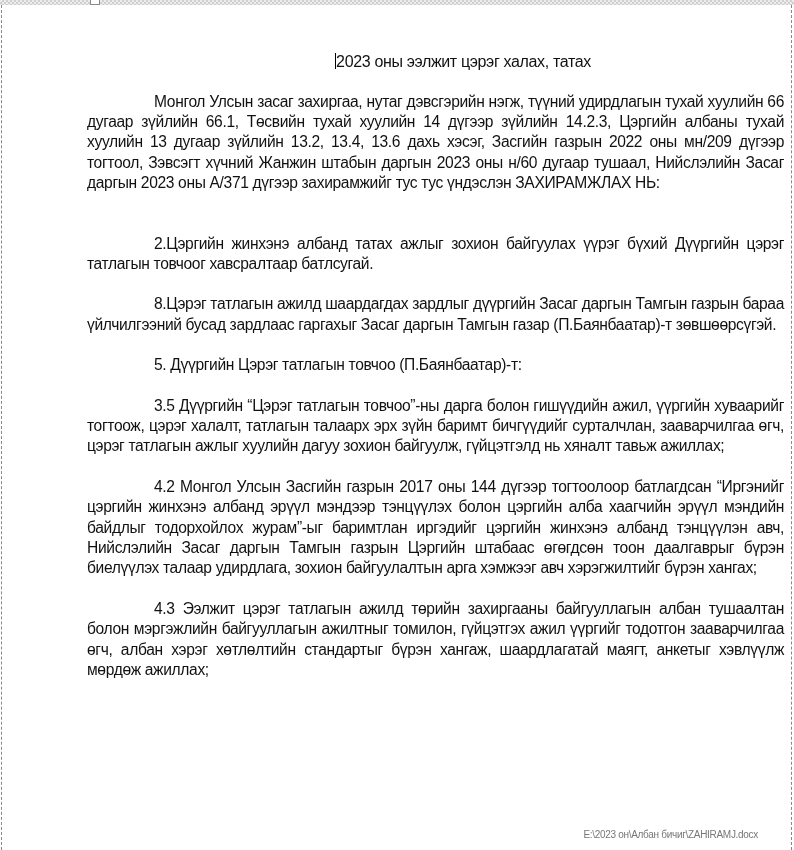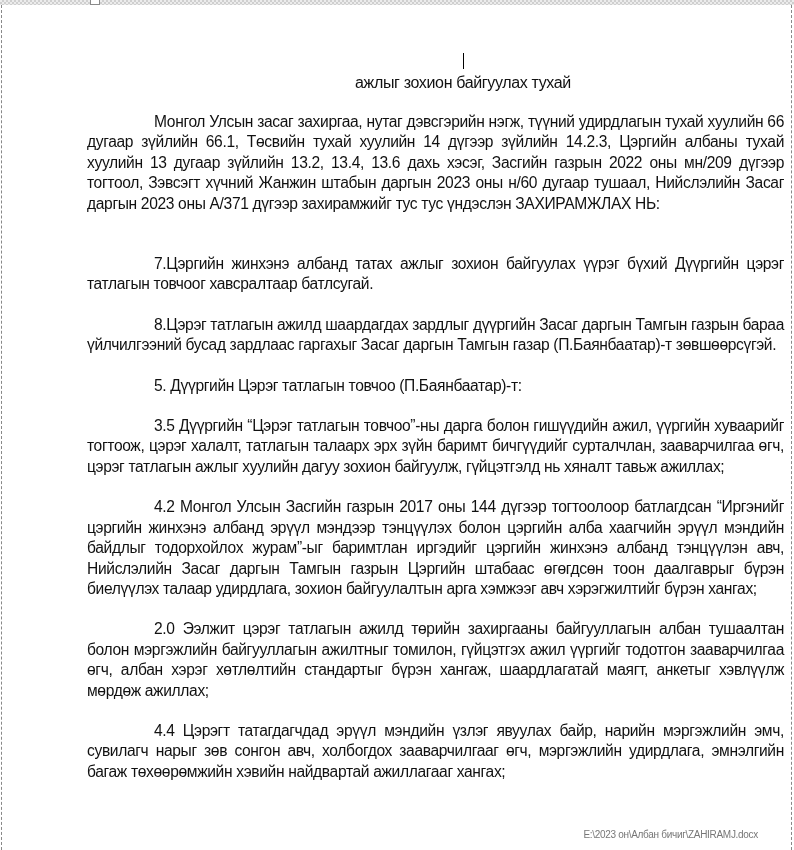--- a/index.html
+++ b/index.html
@@ -44,35 +44,33 @@
 </head>
 <body>
 
 <div class="top-strip"></div>
 <div class="page-handle"></div>
 <div class="left-border"></div>
 <div class="right-border"></div>
 
 <div class="doc">
   <div class="title">
-    <div><span class="cursor"></span></div>
-    <div>ажлыг зохион байгуулах тухай</div>
+    <div><span class="cursor"></span><span>2023 оны ээлжит цэрэг халах, татах</span></div>
   </div>
   <div class="sp-title"></div>
   <p class="para">Монгол Улсын засаг захиргаа, нутаг дэвсгэрийн нэгж, түүний удирдлагын тухай хуулийн 66 дугаар зүйлийн 66.1, Төсвийн тухай хуулийн 14 дүгээр зүйлийн 14.2.3, Цэргийн албаны тухай хуулийн 13 дугаар зүйлийн 13.2, 13.4, 13.6 дахь хэсэг, Засгийн газрын 2022 оны мн/209 дүгээр тогтоол, Зэвсэгт хүчний Жанжин штабын даргын 2023 оны н/60 дугаар тушаал, Нийслэлийн Засаг даргын 2023 оны А/371 дүгээр захирамжийг тус тус үндэслэн ЗАХИРАМЖЛАХ НЬ:</p>
   <div class="sp"></div>
   <div class="sp"></div>
-  <p class="para">7.Цэргийн жинхэнэ албанд татах ажлыг зохион байгуулах үүрэг бүхий Дүүргийн цэрэг татлагын товчоог хавсралтаар батлсугай.</p>
+  <p class="para">2.Цэргийн жинхэнэ албанд татах ажлыг зохион байгуулах үүрэг бүхий Дүүргийн цэрэг татлагын товчоог хавсралтаар батлсугай.</p>
   <div class="sp"></div>
   <p class="para">8.Цэрэг татлагын ажилд шаардагдах зардлыг дүүргийн Засаг даргын Тамгын газрын бараа үйлчилгээний бусад зардлаас гаргахыг Засаг даргын Тамгын газар (П.Баянбаатар)-т зөвшөөрсүгэй.</p>
   <div class="sp"></div>
   <p class="para">5. Дүүргийн Цэрэг татлагын товчоо (П.Баянбаатар)-т:</p>
   <div class="sp"></div>
   <p class="para">3.5 Дүүргийн “Цэрэг татлагын товчоо”-ны дарга болон гишүүдийн ажил, үүргийн хуваарийг тогтоож, цэрэг халалт, татлагын талаарх эрх зүйн баримт бичгүүдийг сурталчлан, зааварчилгаа өгч, цэрэг татлагын ажлыг хуулийн дагуу зохион байгуулж, гүйцэтгэлд нь хяналт тавьж ажиллах;</p>
   <div class="sp"></div>
   <p class="para">4.2 Монгол Улсын Засгийн газрын 2017 оны 144 дүгээр тогтоолоор батлагдсан “Иргэнийг цэргийн жинхэнэ албанд эрүүл мэндээр тэнцүүлэх болон цэргийн алба хаагчийн эрүүл мэндийн байдлыг тодорхойлох журам”-ыг баримтлан иргэдийг цэргийн жинхэнэ албанд тэнцүүлэн авч, Нийслэлийн Засаг даргын Тамгын газрын Цэргийн штабаас өгөгдсөн тоон даалгаврыг бүрэн биелүүлэх талаар удирдлага, зохион байгуулалтын арга хэмжээг авч хэрэгжилтийг бүрэн хангах;</p>
   <div class="sp"></div>
-  <p class="para">2.0 Ээлжит цэрэг татлагын ажилд төрийн захиргааны байгууллагын албан тушаалтан болон мэргэжлийн байгууллагын ажилтныг томилон, гүйцэтгэх ажил үүргийг тодотгон зааварчилгаа өгч, албан хэрэг хөтлөлтийн стандартыг бүрэн хангаж, шаардлагатай маягт, анкетыг хэвлүүлж мөрдөж ажиллах;</p>
+  <p class="para">4.3 Ээлжит цэрэг татлагын ажилд төрийн захиргааны байгууллагын албан тушаалтан болон мэргэжлийн байгууллагын ажилтныг томилон, гүйцэтгэх ажил үүргийг тодотгон зааварчилгаа өгч, албан хэрэг хөтлөлтийн стандартыг бүрэн хангаж, шаардлагатай маягт, анкетыг хэвлүүлж мөрдөж ажиллах;</p>
   <div class="sp"></div>
-  <p class="para">4.4 Цэрэгт татагдагчдад эрүүл мэндийн үзлэг явуулах байр, нарийн мэргэжлийн эмч, сувилагч нарыг зөв сонгон авч, холбогдох зааварчилгааг өгч, мэргэжлийн удирдлага, эмнэлгийн багаж төхөөрөмжийн хэвийн найдвартай ажиллагааг хангах;</p>
 </div>
 
 <div class="footer-path">E:\2023 он\Албан бичиг\ZAHIRAMJ.docx</div>
 
 </body></html>

